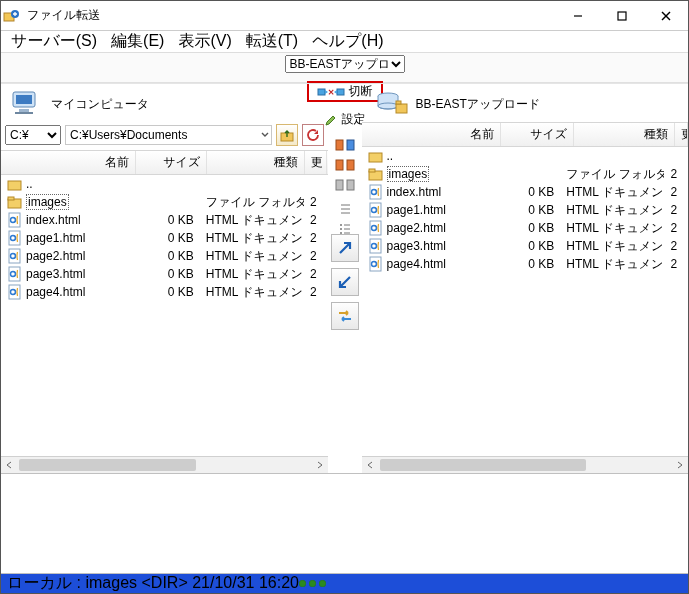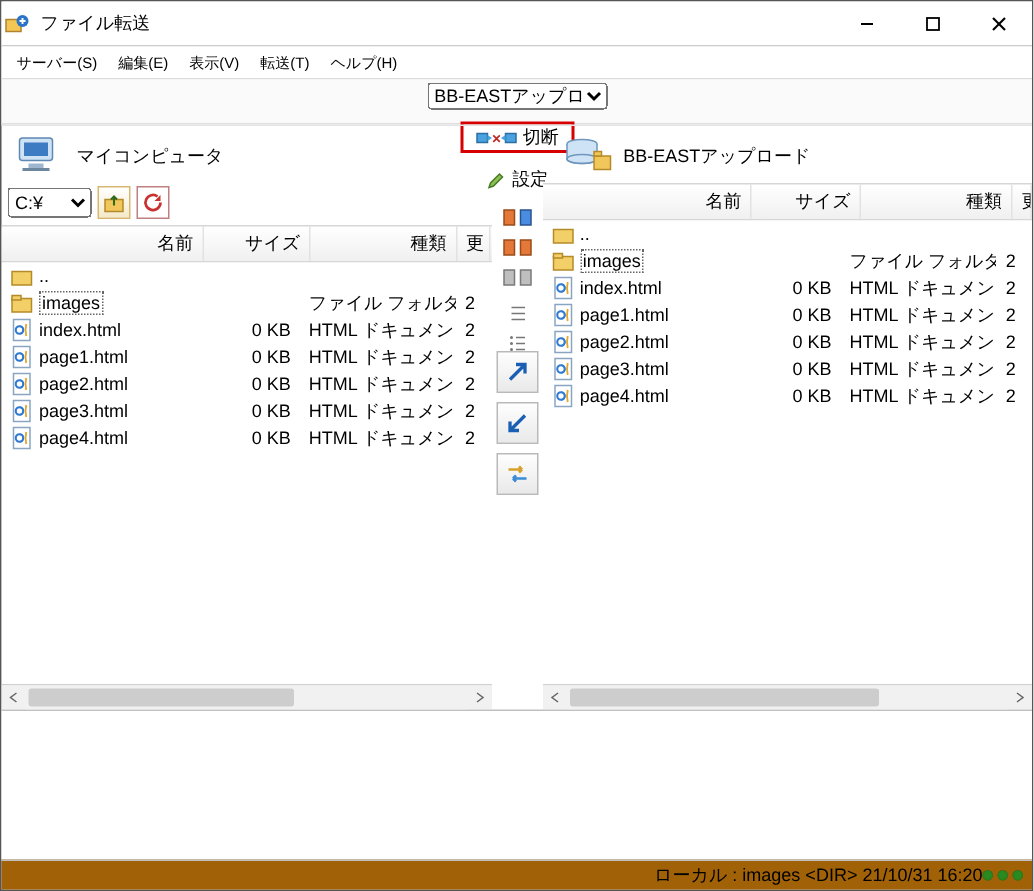--- a/index.html
+++ b/index.html
@@ -11,21 +11,21 @@
   
   .titlebar { height:30px; display:flex; align-items:center; padding:0 0 0 2px; background:#fff; border-bottom:1px solid #ccc; }
   .titlebar .tb-left { display:flex; align-items:center; gap:6px; }
   .titlebar .tb-title { font-size:12px; }
   .titlebar .tb-spacer { flex:1; }
   .tb-btn { width:44px; height:28px; display:flex; align-items:center; justify-content:center; }
   .app-icon svg { display:block; }
 
   
   .menubar { height:22px; display:flex; align-items:center; gap:2px; padding:0 4px; background:#fff; border-bottom:1px solid #ddd; }
-  .menubar-item { padding:2px 6px; font-size:10px; }
+  .menubar-item { padding:2px 6px; font-size:16px; }
 
   
   .toolbar { height:30px; display:flex; align-items:center; padding:2px 4px; gap:4px; border-bottom:1px solid #e0e0e0; background:#fafafa;flex-direction:column; }
   .site-select { height:22px; font-size:12px; width:120px; }
   .tb-sep { width:1px; height:22px; background:#d0d0d0; margin:0 2px; }
   .tbtn { height:24px; min-width:26px; display:flex; align-items:center; justify-content:center; padding:0 4px; background:#fff; border:1px solid transparent; }
   .tbtn.label { gap:4px; }
   .tbtn.highlight { border:2px solid #d60000; }
   .tbtn svg { display:block; }
   .tbtn-text { font-size:12px; }
@@ -72,21 +72,21 @@
 
   
   .centercol { width:34px; display:flex; flex-direction:column; align-items:center; gap:6px; padding-top:150px; }
   .xferbtn { width:28px; height:28px; border:1px solid #b9b9b9; background:linear-gradient(#fefefe,#e9e9e9); display:flex; align-items:center; justify-content:center; }
   .xferbtn svg { display:block; }
 
   
   .logarea { height:100px; background:#fff; border-top:1px solid #c0c0c0; overflow:auto; }
 
   
-  .statusbar { height:20px; display:flex; align-items:center; padding:0 6px; border-top:1px solid #c0c0c0; font-size:12px; background:#a16207; justify-content:flex-end; }
+  .statusbar { height:20px; display:flex; align-items:center; padding:0 6px; border-top:1px solid #c0c0c0; font-size:16px; background:#1d4ed8; justify-content:flex-start; }
   .status-leds { display:flex; gap:3px; }
   .status-leds .led { width:7px; height:7px; border-radius:50%; background:#2b8a1f; box-shadow:inset 0 0 1px rgba(0,0,0,.4); }
 </style>
 </head>
 <body>
 
 <div class="window">
 
   <div class="titlebar">
     <div class="tb-left">
@@ -209,20 +209,26 @@
             <rect x="10" y="19" width="10" height="3" fill="#9eb6cf"></rect>
             <rect x="6" y="22" width="18" height="2" fill="#6e87a0"></rect>
           </svg>
         </span>
         <span class="pane-header-title">マイコンピュータ</span>
       </div>
       <div class="pathbar">
         <select class="drive-select">
           <option>C:¥</option>
         </select>
+        <div class="path-wrap">
+          <input class="path-input" value="C:¥Users¥Documents" style="">
+          <span class="path-drop"><svg width="10" height="16">
+                <path d="M2 6 l3 3 l3 -3" fill="none" stroke="#555" stroke-width="1.4"></path>
+              </svg></span>
+        </div>
         <div class="icon-btn">
           <svg width="14" height="14">
               <rect x="1" y="5" width="12" height="8" fill="#f1c65a" stroke="#b58a28"></rect>
               <path d="M7 9 v-5 M5 5 l2 -2 l2 2" fill="none" stroke="#2e6b1a" stroke-width="1.4"></path>
             </svg>
         </div>
         <div class="icon-btn red">
           <svg width="14" height="14">
               <path d="M10 3 a5 5 0 1 0 2 4" fill="none" stroke="#c83232" stroke-width="1.8"></path>
               <path d="M12 2 l0 4 l-4 0 z" fill="#c83232"></path>

